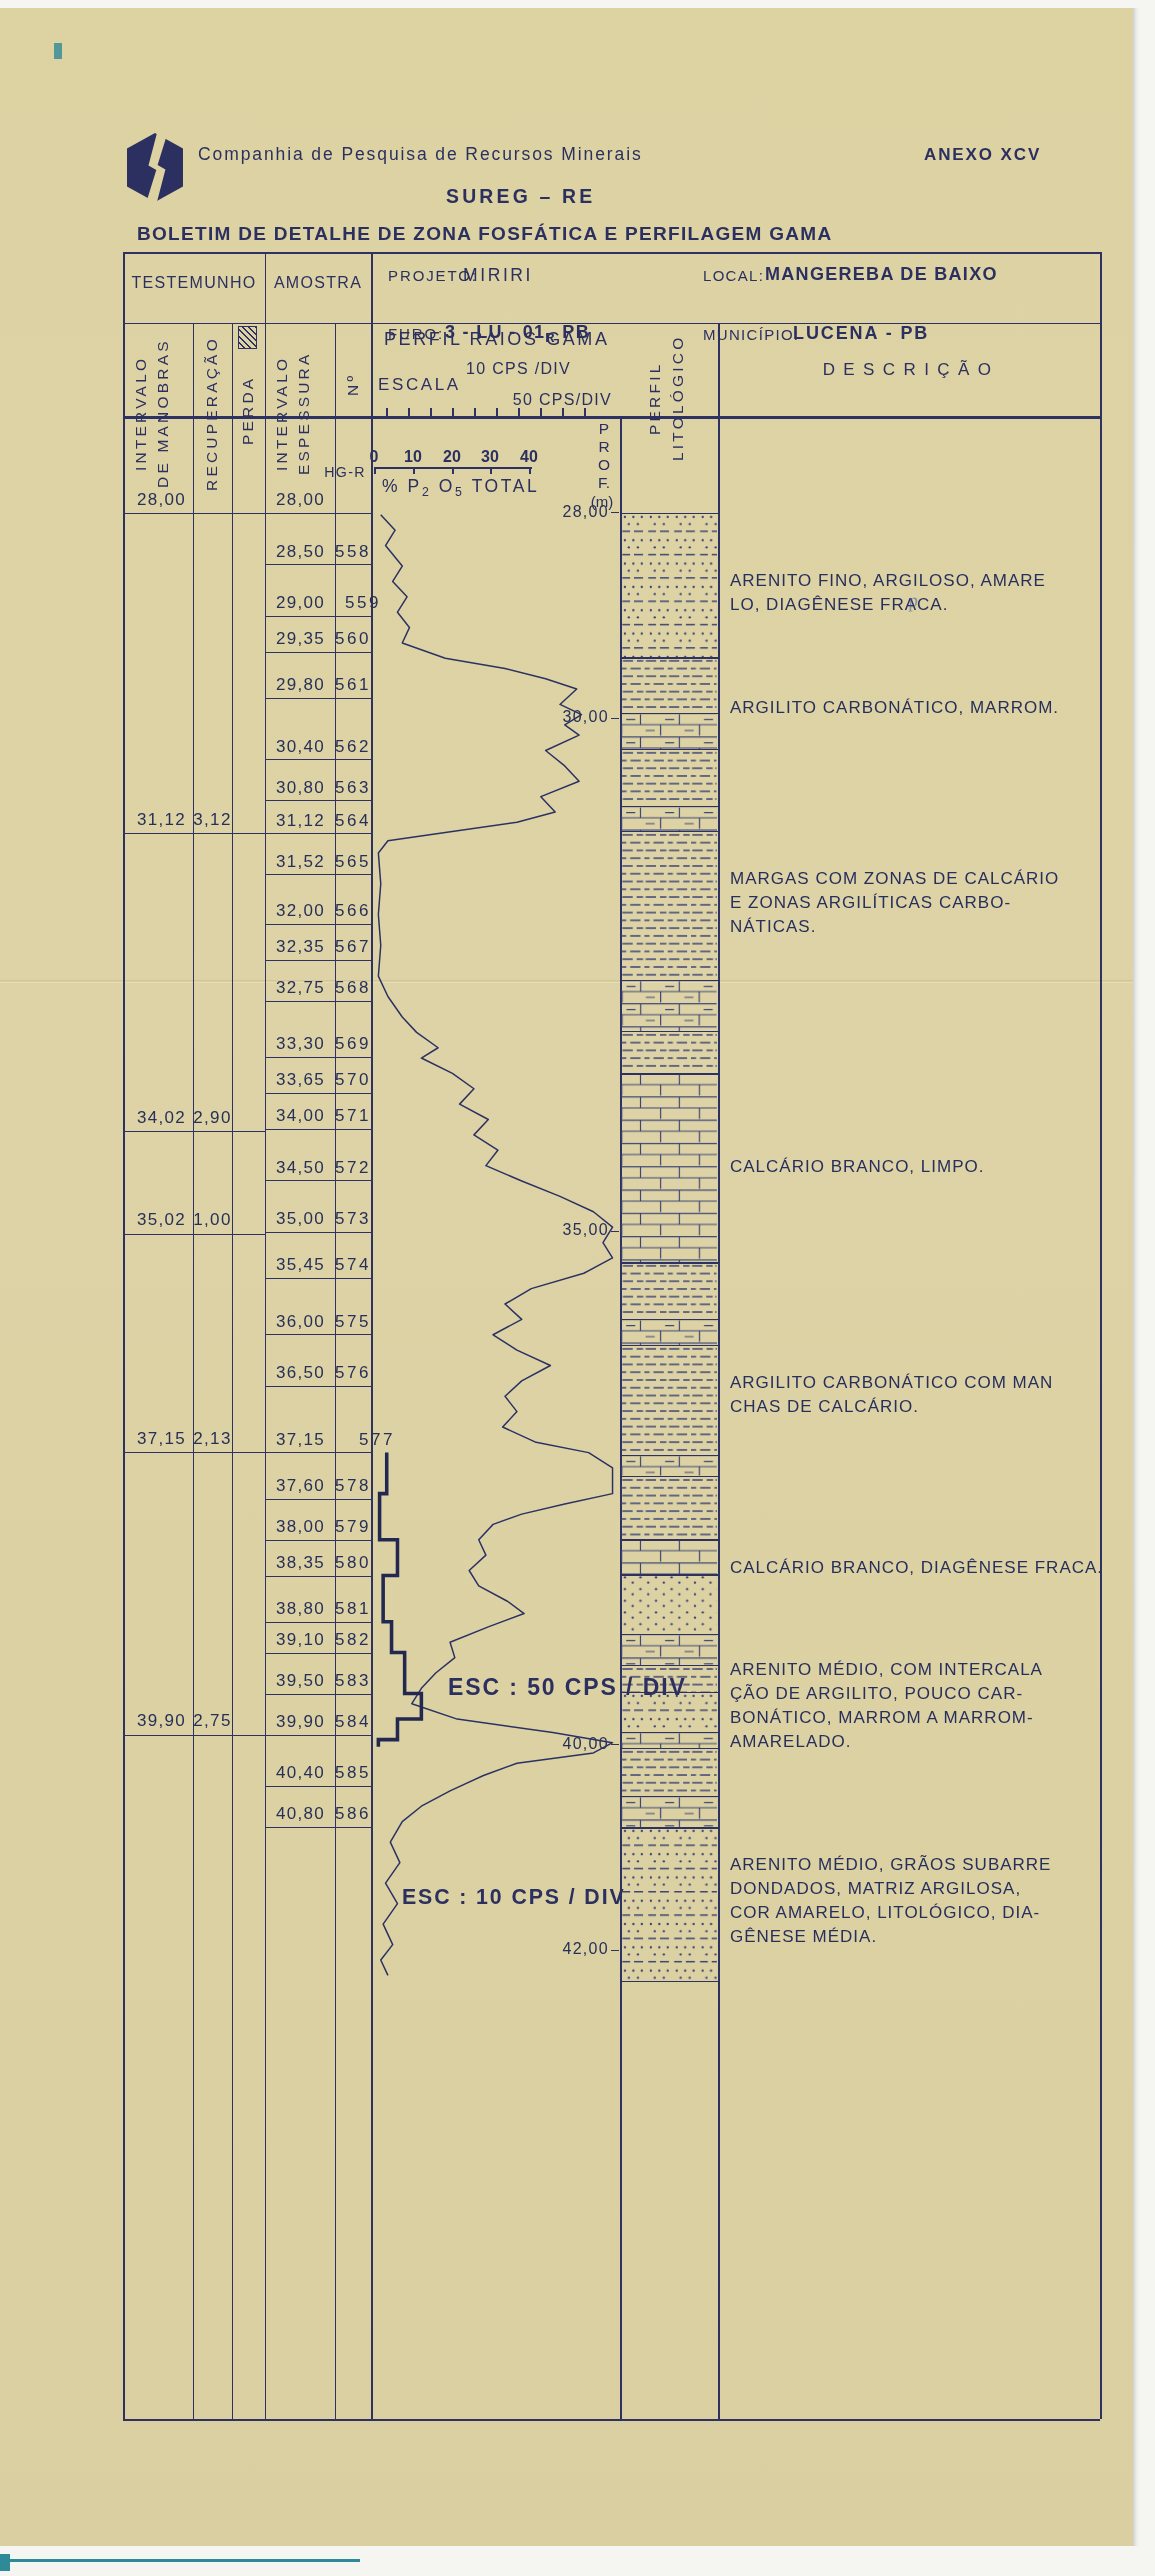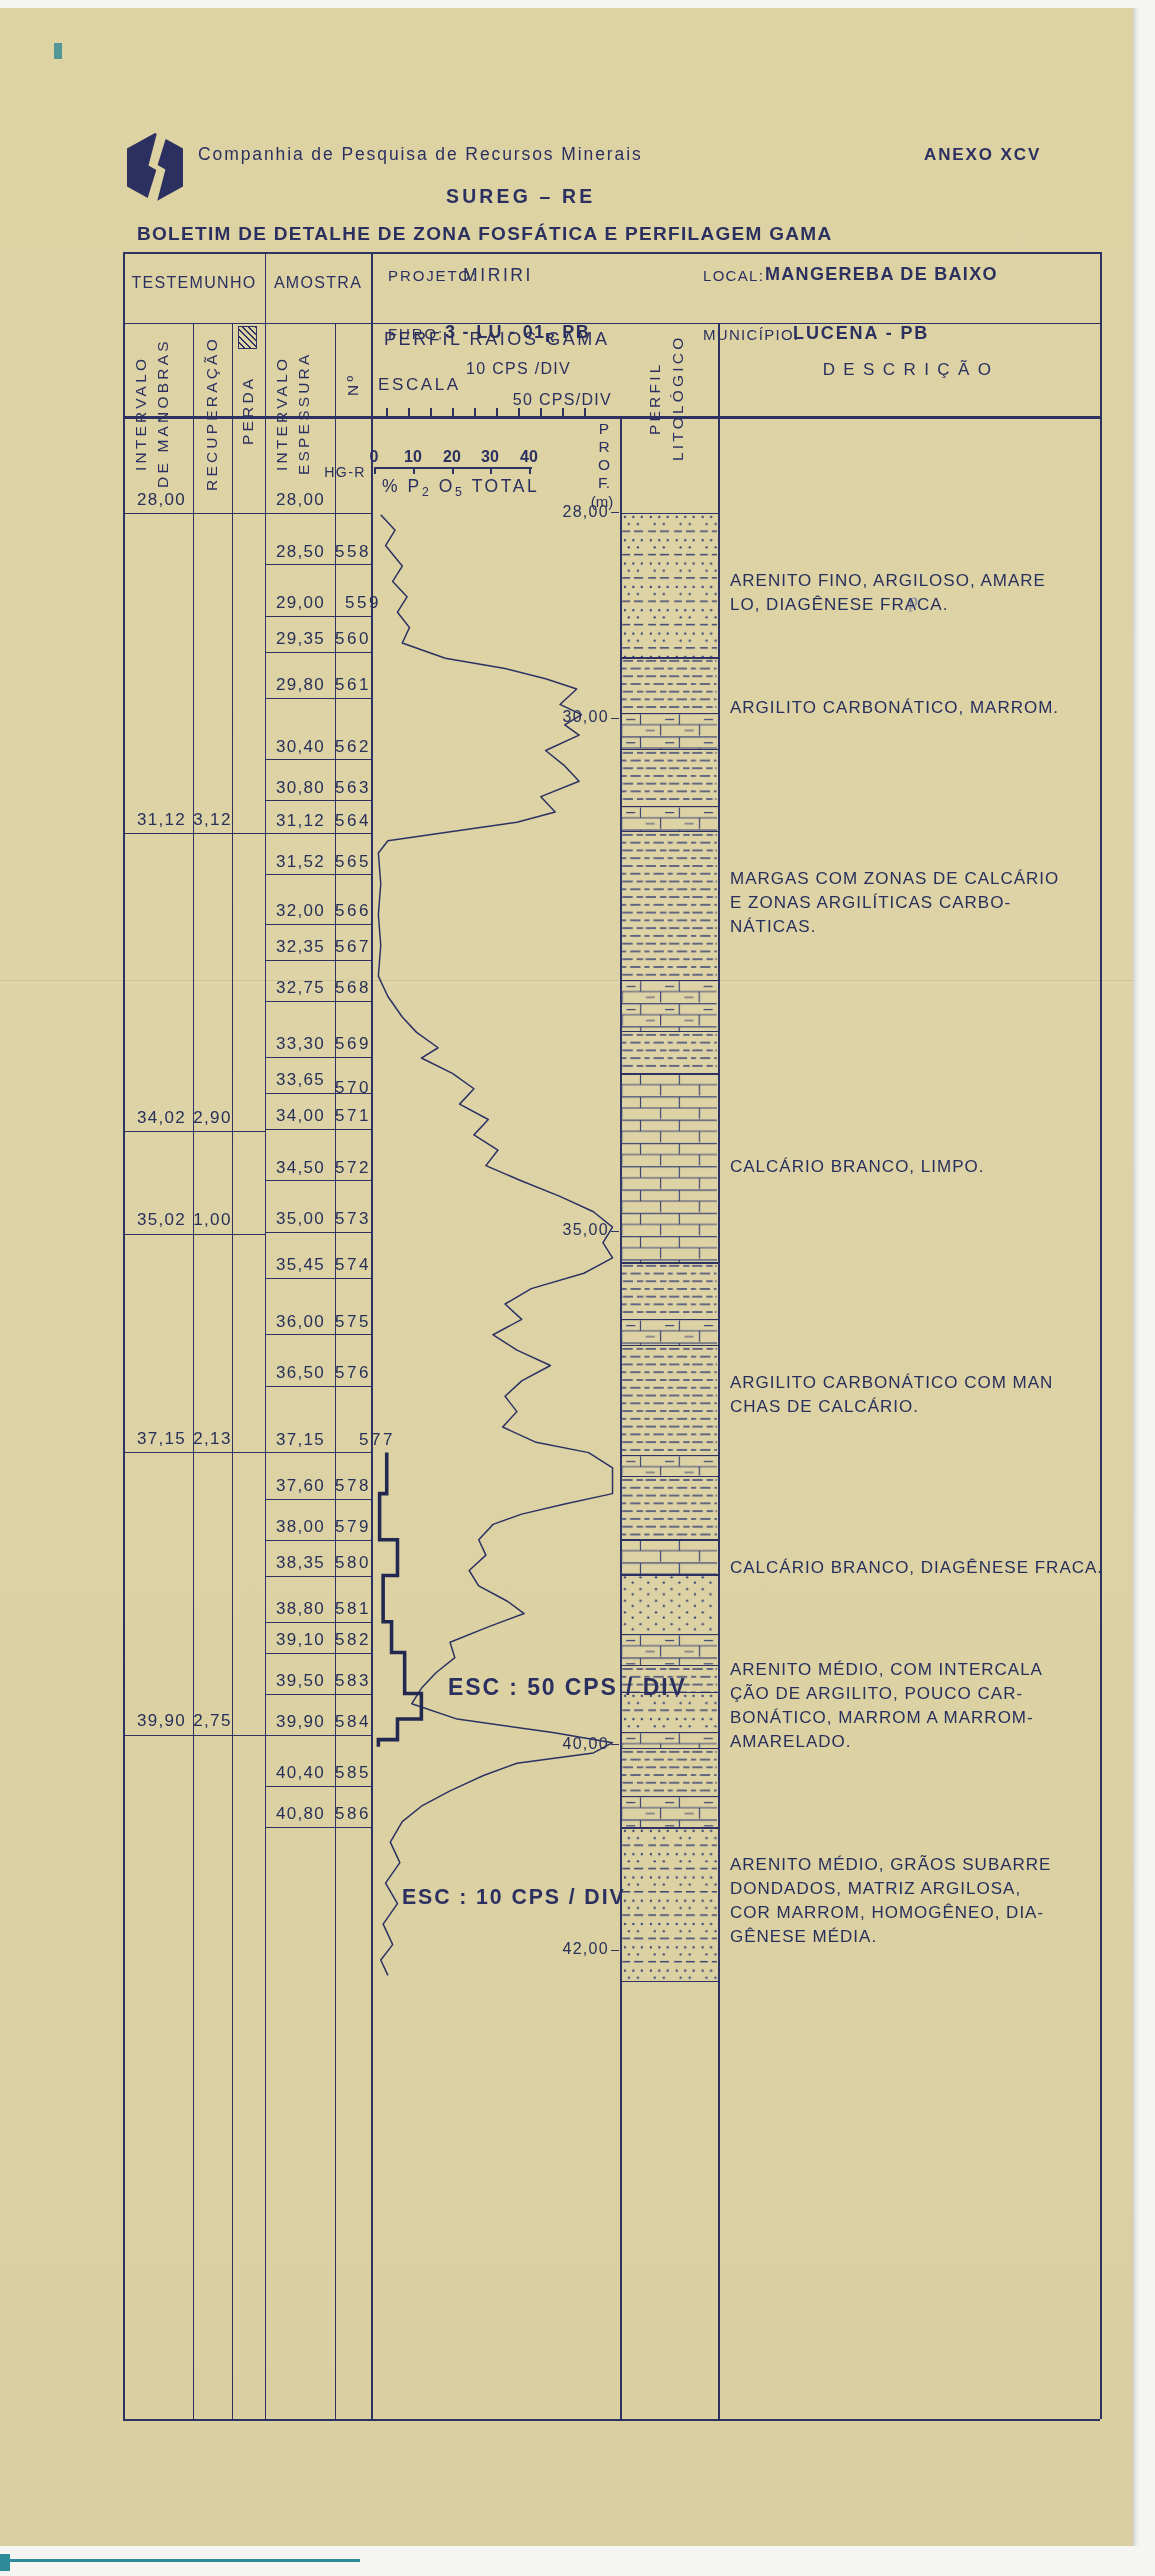--- a/index.html
+++ b/index.html
@@ -176,21 +176,21 @@
       <div class="cell-num" style="left:268px;width:65px;top:937px;text-align:center;">32,35</div>
       <div class="cell-num" style="left:335px;width:36px;top:937px;text-align:center;letter-spacing:2.6px;">567</div>
       <div class="hline" style="left:265px;top:1001px;width:106px;height:1.2px;"></div>
       <div class="cell-num" style="left:268px;width:65px;top:978px;text-align:center;">32,75</div>
       <div class="cell-num" style="left:335px;width:36px;top:978px;text-align:center;letter-spacing:2.6px;">568</div>
       <div class="hline" style="left:265px;top:1057px;width:106px;height:1.2px;"></div>
       <div class="cell-num" style="left:268px;width:65px;top:1034px;text-align:center;">33,30</div>
       <div class="cell-num" style="left:335px;width:36px;top:1034px;text-align:center;letter-spacing:2.6px;">569</div>
       <div class="hline" style="left:265px;top:1093px;width:106px;height:1.2px;"></div>
       <div class="cell-num" style="left:268px;width:65px;top:1070px;text-align:center;">33,65</div>
-      <div class="cell-num" style="left:335px;width:36px;top:1070px;text-align:right;letter-spacing:2.6px;margin-top:8px;">570</div>
+      <div class="cell-num" style="left:335px;width:36px;top:1070px;text-align:right;letter-spacing:2.6px;">570</div>
       <div class="hline" style="left:265px;top:1129px;width:106px;height:1.2px;"></div>
       <div class="cell-num" style="left:268px;width:65px;top:1106px;text-align:center;">34,00</div>
       <div class="cell-num" style="left:335px;width:36px;top:1106px;text-align:center;letter-spacing:2.6px;">571</div>
       <div class="hline" style="left:265px;top:1180px;width:106px;height:1.2px;"></div>
       <div class="cell-num" style="left:268px;width:65px;top:1158px;text-align:center;">34,50</div>
       <div class="cell-num" style="left:335px;width:36px;top:1158px;text-align:center;letter-spacing:2.6px;">572</div>
       <div class="hline" style="left:265px;top:1232px;width:106px;height:1.2px;"></div>
       <div class="cell-num" style="left:268px;width:65px;top:1209px;text-align:center;">35,00</div>
       <div class="cell-num" style="left:335px;width:36px;top:1209px;text-align:center;letter-spacing:2.6px;">573</div>
       <div class="hline" style="left:265px;top:1278px;width:106px;height:1.2px;"></div>
@@ -506,21 +506,21 @@
       </div>
       <div class="abs" style="left:730px;top:1658px;">
         <div class="desc-line">ARENITO MÉDIO, COM INTERCALA</div>
         <div class="desc-line">ÇÃO DE ARGILITO, POUCO CAR-</div>
         <div class="desc-line">BONÁTICO, MARROM A MARROM-</div>
         <div class="desc-line">AMARELADO.</div>
       </div>
       <div class="abs" style="left:730px;top:1853px;">
         <div class="desc-line">ARENITO MÉDIO, GRÃOS SUBARRE</div>
         <div class="desc-line">DONDADOS, MATRIZ ARGILOSA,</div>
-        <div class="desc-line">COR MARROM, HOMOGÊNEO, DIA-</div>
+        <div class="desc-line">COR AMARELO, LITOLÓGICO, DIA-</div>
         <div class="desc-line">GÊNESE  MÉDIA.</div>
       </div>
     </div>
   <div id="marks">
       <div class="lbl" style="left:908px;top:590px;font-size:19.4px;color:#4553a0;opacity:.55;font-family:&quot;Liberation Serif&quot;,serif;font-style:italic;transform:rotate(-8deg);">p</div>
     </div>
 </div>
 
 
 </body></html>

